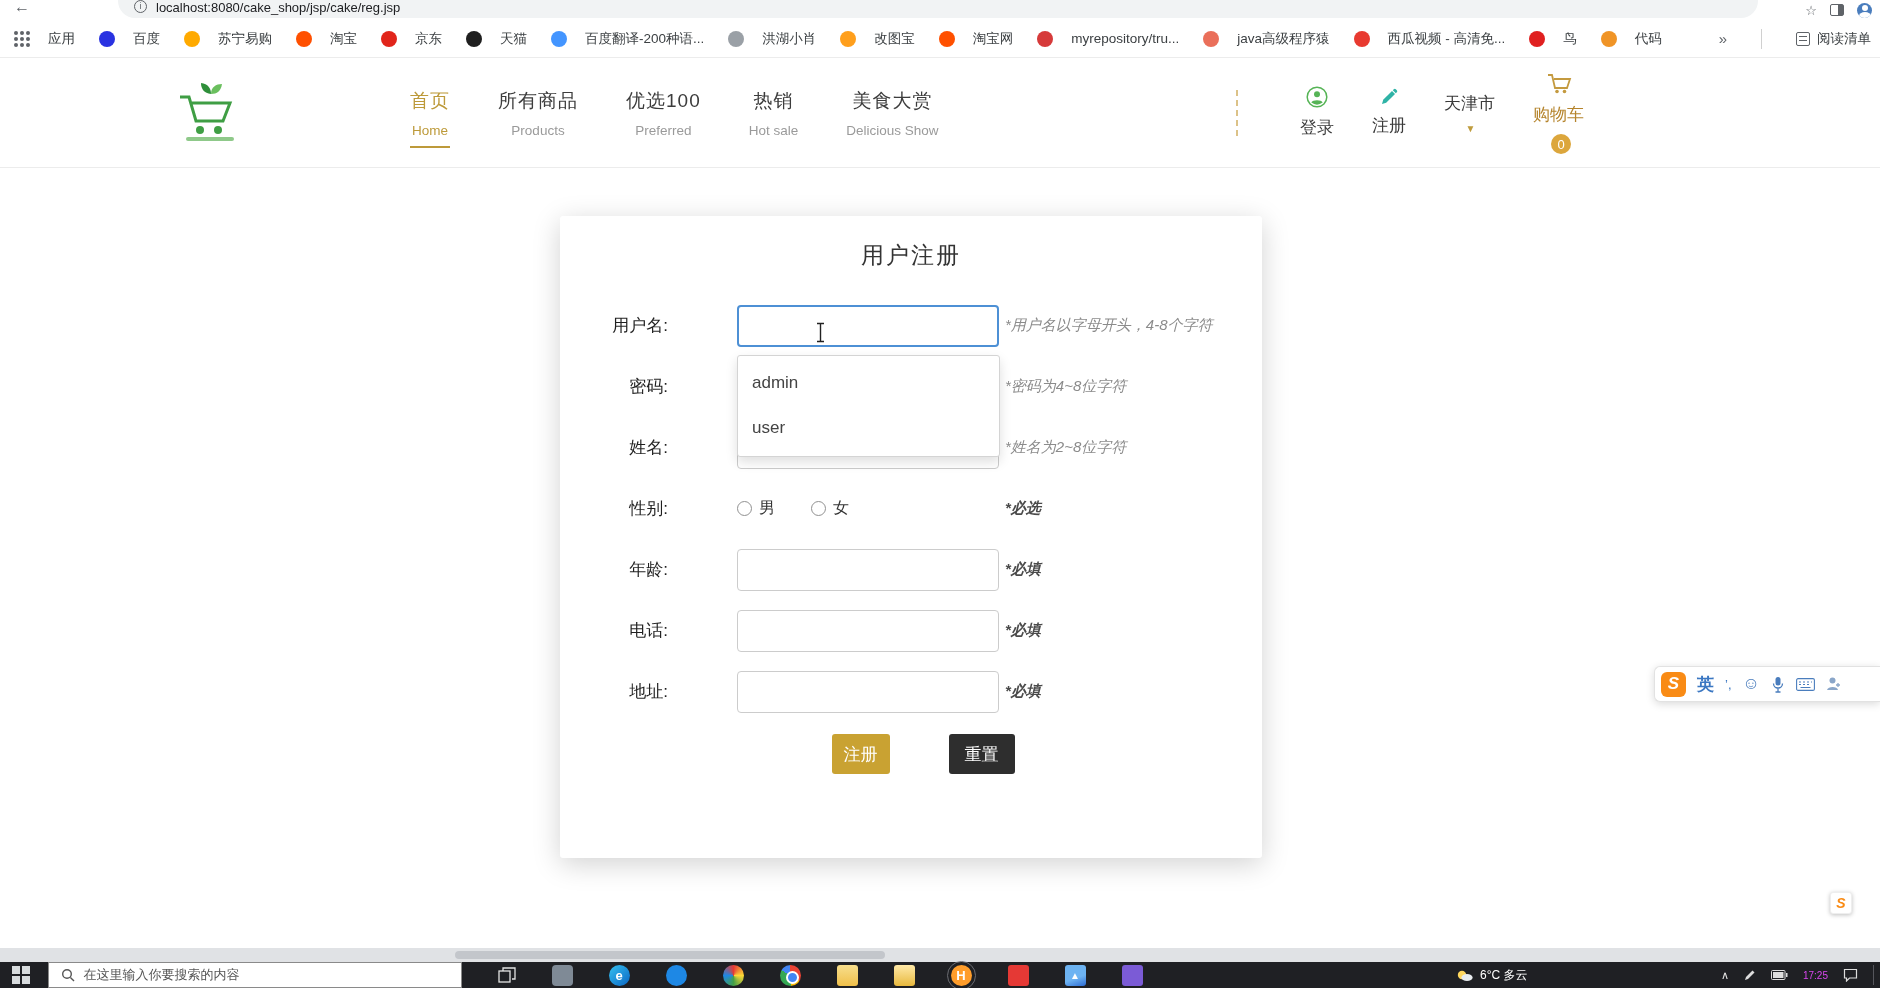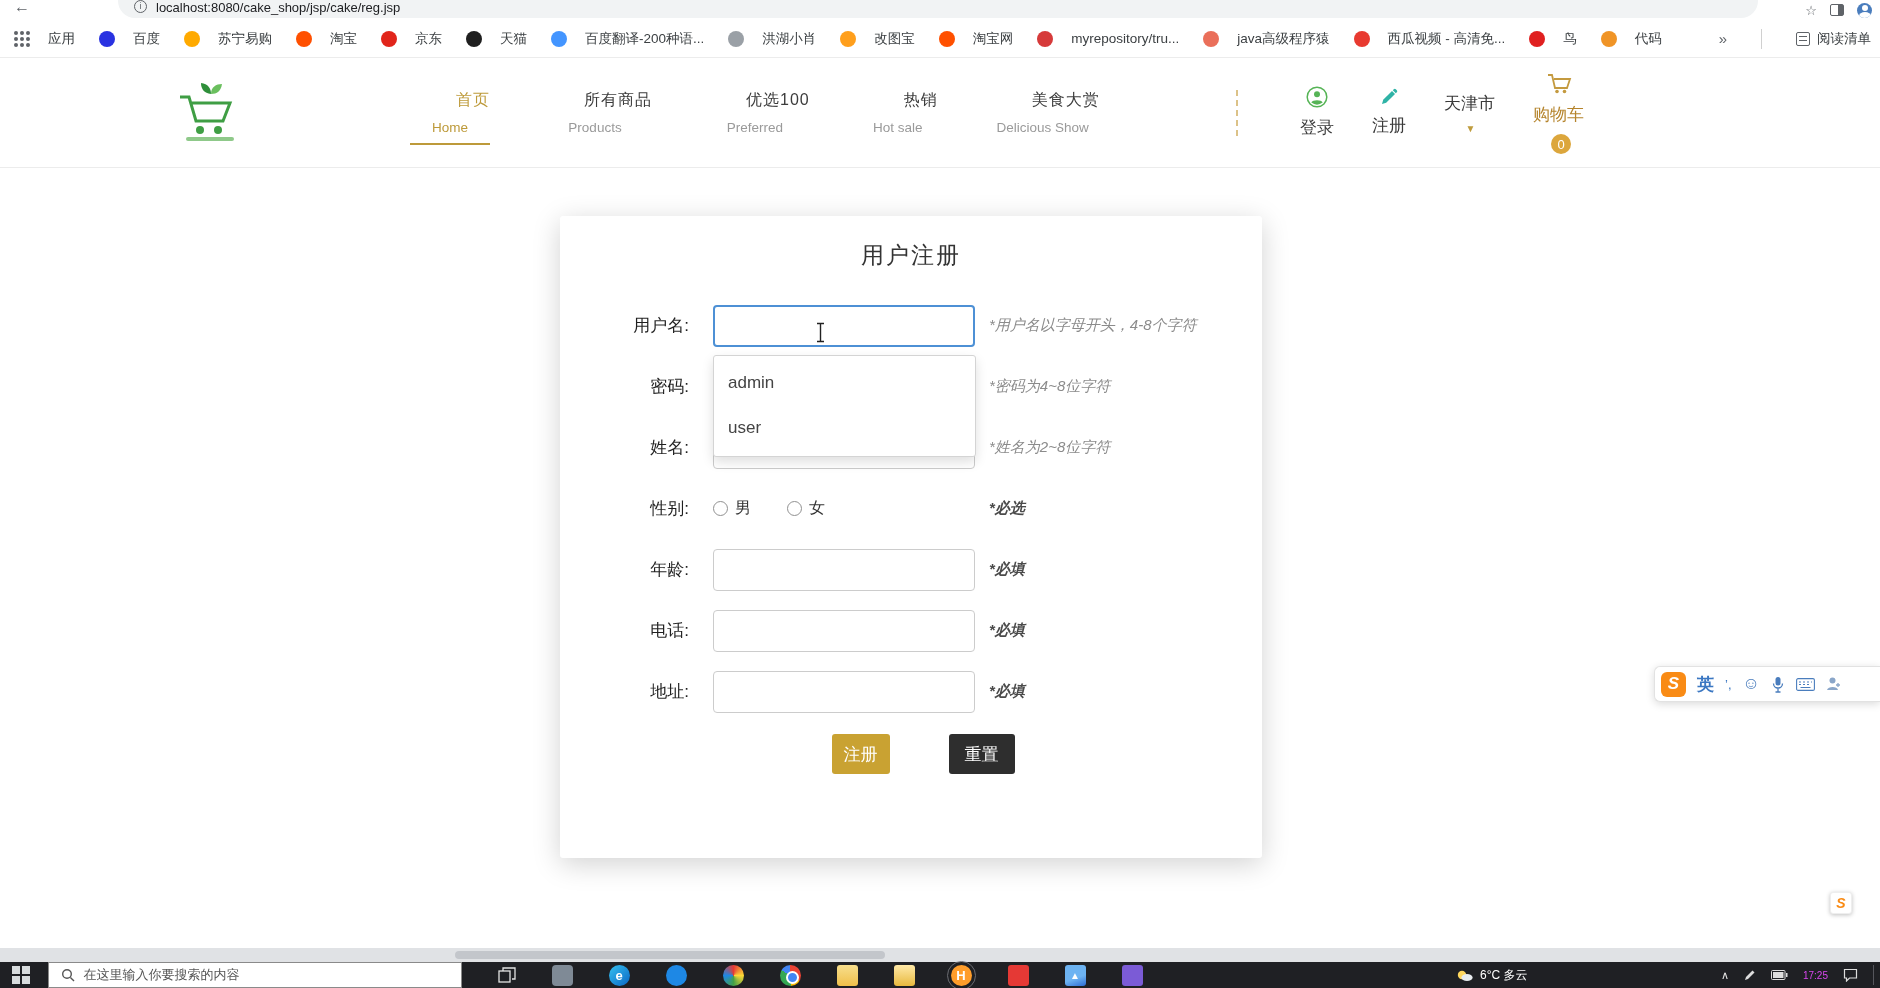--- a/index.html
+++ b/index.html
@@ -35,41 +35,41 @@
   .bm-divider { width:1px; height:20px; background:#d0d0d0; margin-right:10px; flex:0 0 auto; }
   .reading-list { display:flex; align-items:center; gap:7px; overflow:hidden; flex:0 0 auto; width:84px; }
   .rl-icon { width:14px; height:14px; border:1px solid #5f6368; border-radius:2px; position:relative; flex:0 0 auto; }
   .rl-icon::after { content:""; position:absolute; left:2px; right:2px; top:3px; height:1.5px; background:#5f6368; box-shadow:0 4px 0 #5f6368; }
 
   
   .site-header { position:absolute; top:58px; left:0; right:0; height:110px; background:#fff; border-bottom:1px solid #ececec; display:flex; align-items:center; z-index:10; }
   .logo { margin-left:166px; flex:0 0 auto; cursor:pointer; }
   .main-nav { display:flex; gap:48px; margin-left:156px; align-items:center; }
   .nav-item { text-align:center; cursor:pointer; position:relative; }
-  .nav-zh { font-size:16px; color:#3c3c3c; letter-spacing:1px;margin-left:46px; }
+  .nav-zh { font-size:19px; color:#3c3c3c; letter-spacing:1px; }
   .nav-en { font-size:13.5px; color:#9a9a9a; margin-top:9px; }
   .nav-item.active .nav-zh, .nav-item.active .nav-en { color:#bd9a3a; }
   .nav-item.active::after { content:""; position:absolute; left:0; right:0; bottom:-10px; height:2px; background:#bd9a3a; }
   .header-right { margin-left:auto; margin-right:296px; display:flex; align-items:center; }
   .v-divider { width:0; height:46px; border-left:2px dashed #dcc288; margin-right:62px; }
   .hr-item { display:flex; align-items:center; gap:8px; margin-right:38px; font-size:17px; color:#3a3a3a; cursor:pointer;flex-direction:column; }
   .city-caret { font-size:10px; color:#bf9c3e; margin-left:2px; }
   .cart-label { color:#b5842c; }
   .badge { min-width:20px; height:20px; padding:0 4px; border-radius:10px; background:#dca63c; color:#fff; font-size:13px; display:flex; align-items:center; justify-content:center; margin-left:5px; }
 
   
   .reg-card { position:absolute; left:560px; top:216px; width:702px; height:642px; background:#fff; border-radius:3px; box-shadow:0 6px 28px rgba(0,0,0,0.18); z-index:20; }
   .card-title { text-align:center; padding-top:24px; font-size:23px; color:#333; letter-spacing:2px; }
   .form-area { margin-top:24px; }
   .form-row { display:flex; align-items:center; height:61px; }
-  .f-label { width:132px; text-align:right; padding-right:24px; font-size:17px; color:#1f1f1f; flex:0 0 auto; white-space:nowrap;margin-left:21px; }
-  .f-field { position:relative; width:238px; height:42px; flex:0 0 auto; }
+  .f-label { width:132px; text-align:right; padding-right:24px; font-size:17px; color:#1f1f1f; flex:0 0 auto; white-space:nowrap; }
+  .f-field { position:relative; width:238px; height:42px; flex:0 0 auto;margin-left:45px; }
   .f-input { width:262px; height:42px; border:1px solid #ccc; border-radius:4px; font-size:16px; padding:0 10px; outline:none; background:#fff; display:block; font-family:inherit; }
   .f-input.focused { border:2px solid #4d90d5; }
-  .f-hint { margin-left:38px; font-size:15px; font-style:italic; color:#8b8b8b; white-space:nowrap; }
+  .f-hint { margin-left:30px; font-size:15px; font-style:italic; color:#8b8b8b; white-space:nowrap; }
   .f-hint.strong { color:#4a4a4a; font-weight:bold; }
   .autocomplete { position:absolute; left:0; top:50px; width:263px; background:#fff; border:1px solid #d4d4d4; border-radius:3px; box-shadow:0 5px 12px rgba(0,0,0,0.13); z-index:6; padding:5px 0; }
   .ac-item { height:45px; display:flex; align-items:center; padding-left:14px; font-size:17px; color:#444; cursor:pointer; }
   .radio-group { display:flex; align-items:center; height:42px; gap:36px; }
   .radio-opt { display:flex; align-items:center; gap:7px; font-size:16px; color:#333; cursor:pointer; }
   .radio-circle { width:15px; height:15px; border:1px solid #919191; border-radius:50%; background:#fff; flex:0 0 auto; }
   .btn-row { display:flex; justify-content:center; gap:59px; margin-top:12px; transform:translateX(12px); }
   .btn { height:40px; border:none; border-radius:3px; color:#fff; font-size:17px; cursor:pointer; font-family:inherit; }
   .btn-submit { width:58px; background:#c9a232; }
   .btn-reset { width:66px; background:#2e2e2e; }

